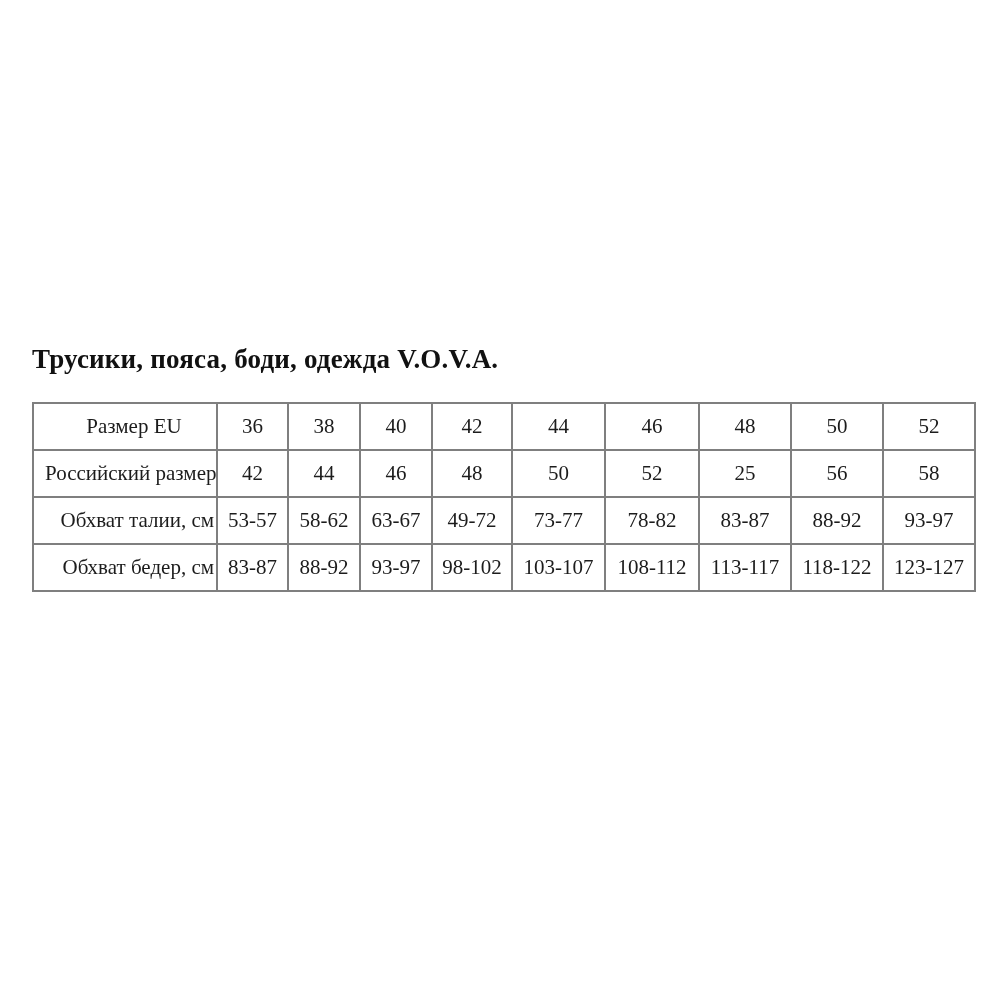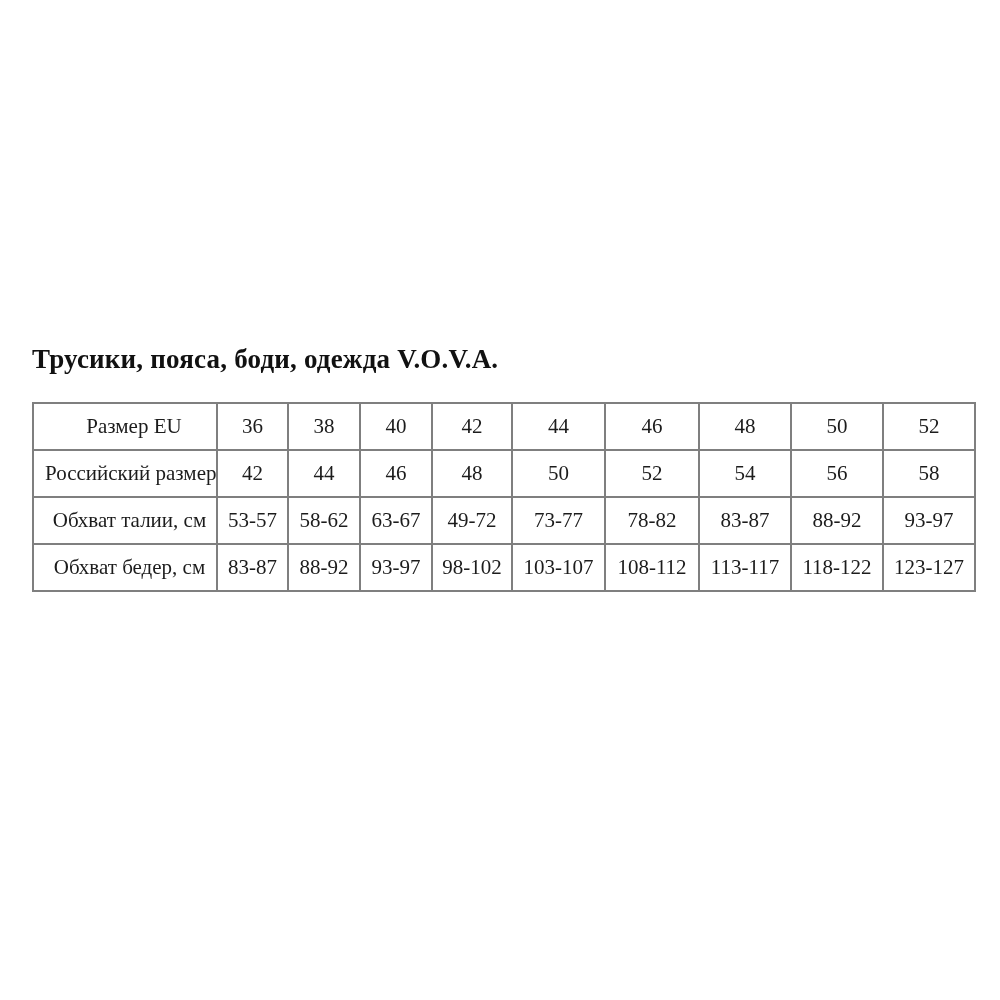--- a/index.html
+++ b/index.html
@@ -40,21 +40,21 @@
     height: 45px;
     font-size: 21px;
     text-align: center;
     vertical-align: middle;
     padding: 0 2px;
     color: #1c1c1c;
     overflow: hidden;
     white-space: nowrap;
   }
   table.size-table td.row-label {
-    text-align: center;
+    text-align: right;
     padding-left: 11px;
   }
   table.size-table td.row-label.center {
     text-align: center;
     padding-left: 20px;
   }
 </style>
 </head>
 <body>
 
@@ -88,21 +88,21 @@
             <td>52</td>
           </tr>
           <tr>
             <td class="row-label">Российский размер</td>
             <td>42</td>
             <td>44</td>
             <td>46</td>
             <td>48</td>
             <td>50</td>
             <td>52</td>
-            <td>54</td>
+            <td>25</td>
             <td>56</td>
             <td>58</td>
           </tr>
           <tr>
             <td class="row-label">Обхват талии, см</td>
             <td>53-57</td>
             <td>58-62</td>
             <td>63-67</td>
             <td>49-72</td>
             <td>73-77</td>

